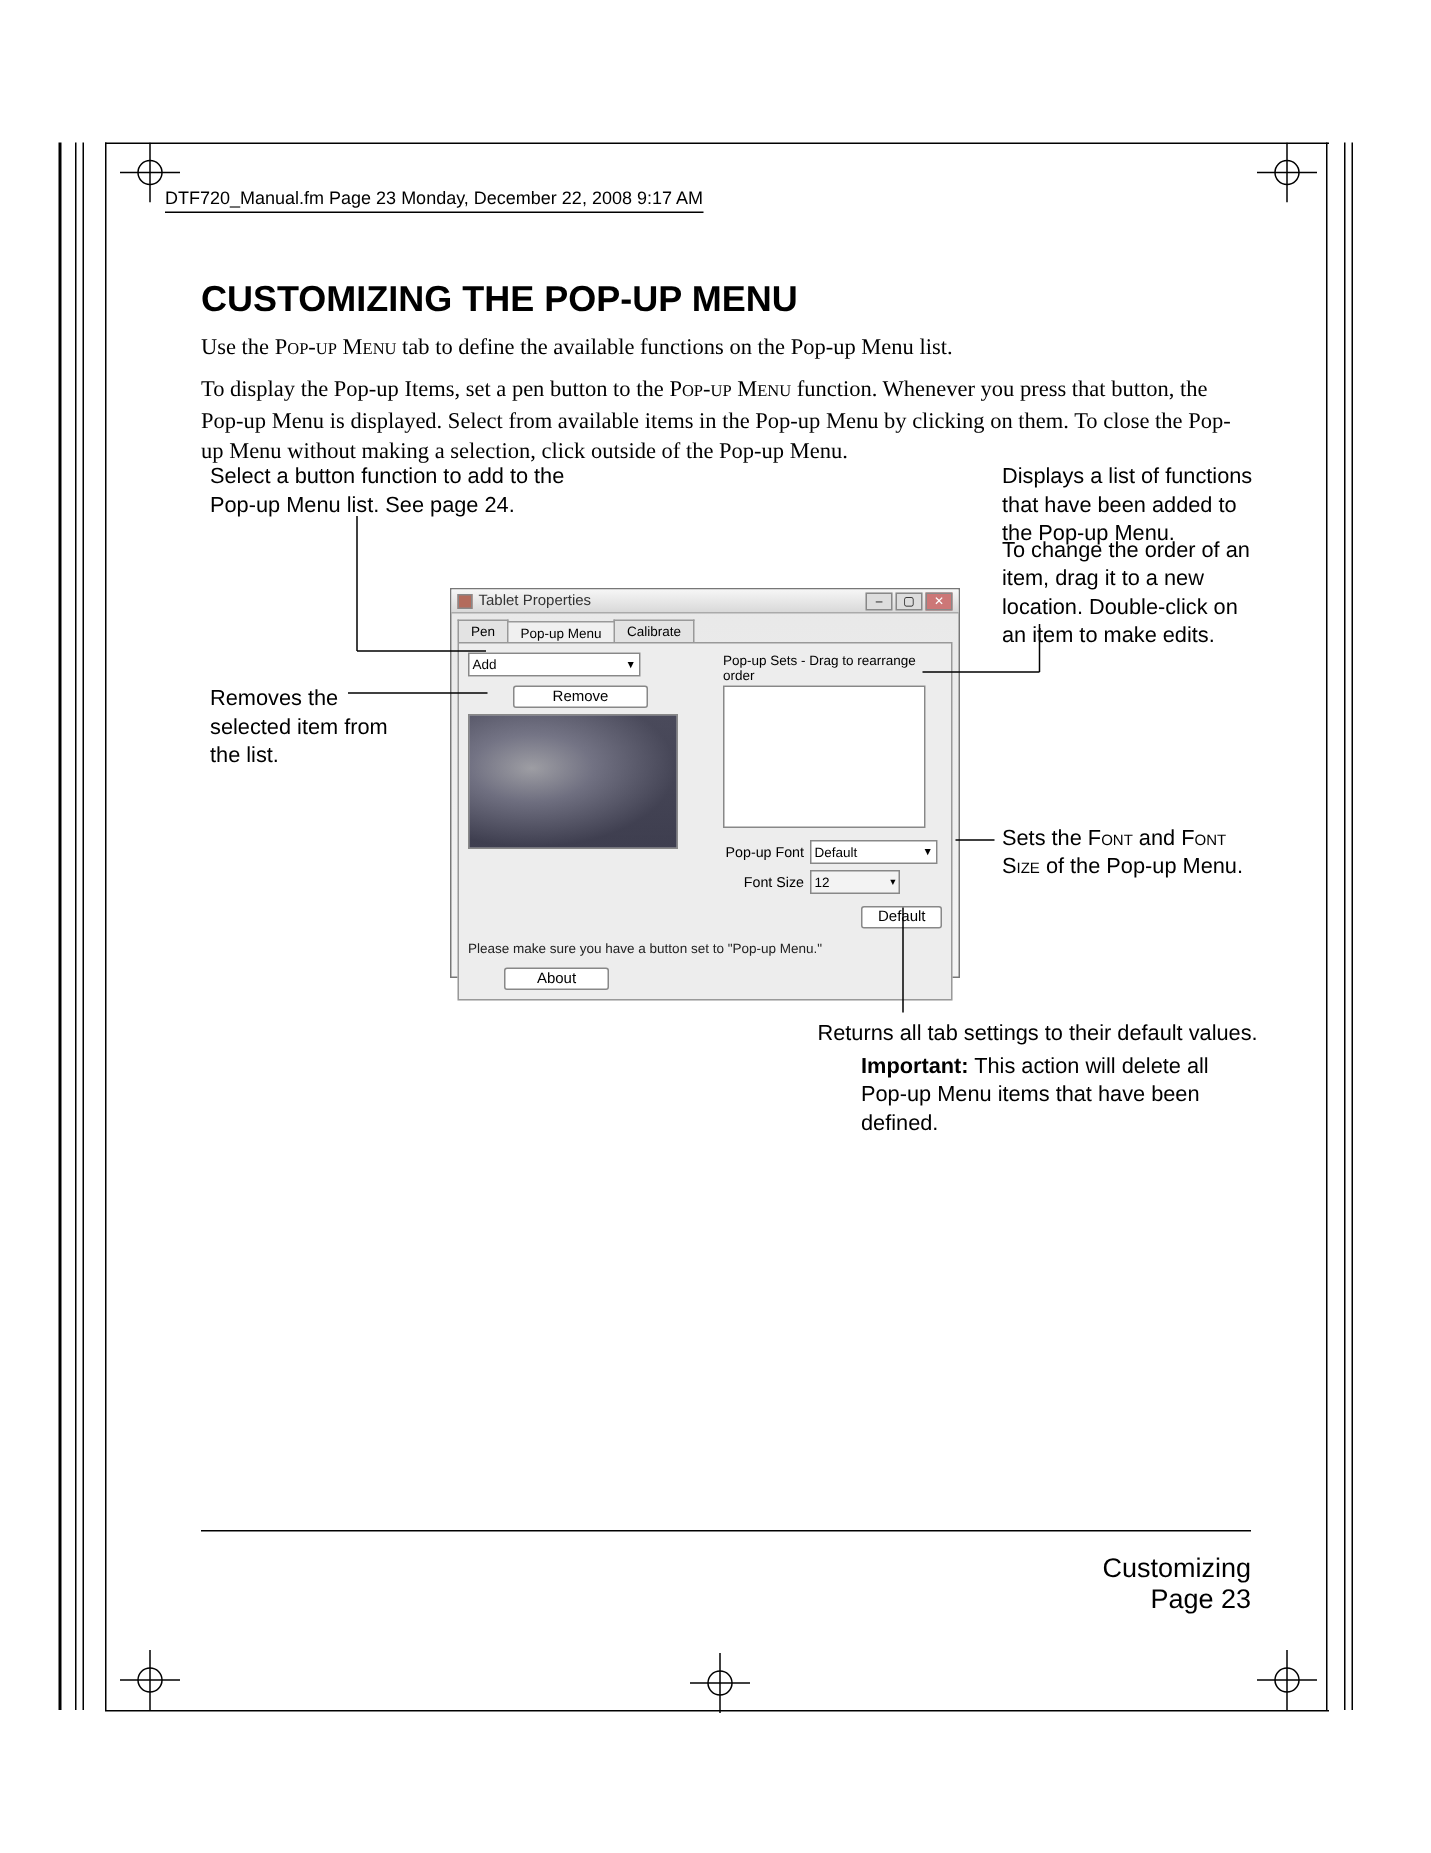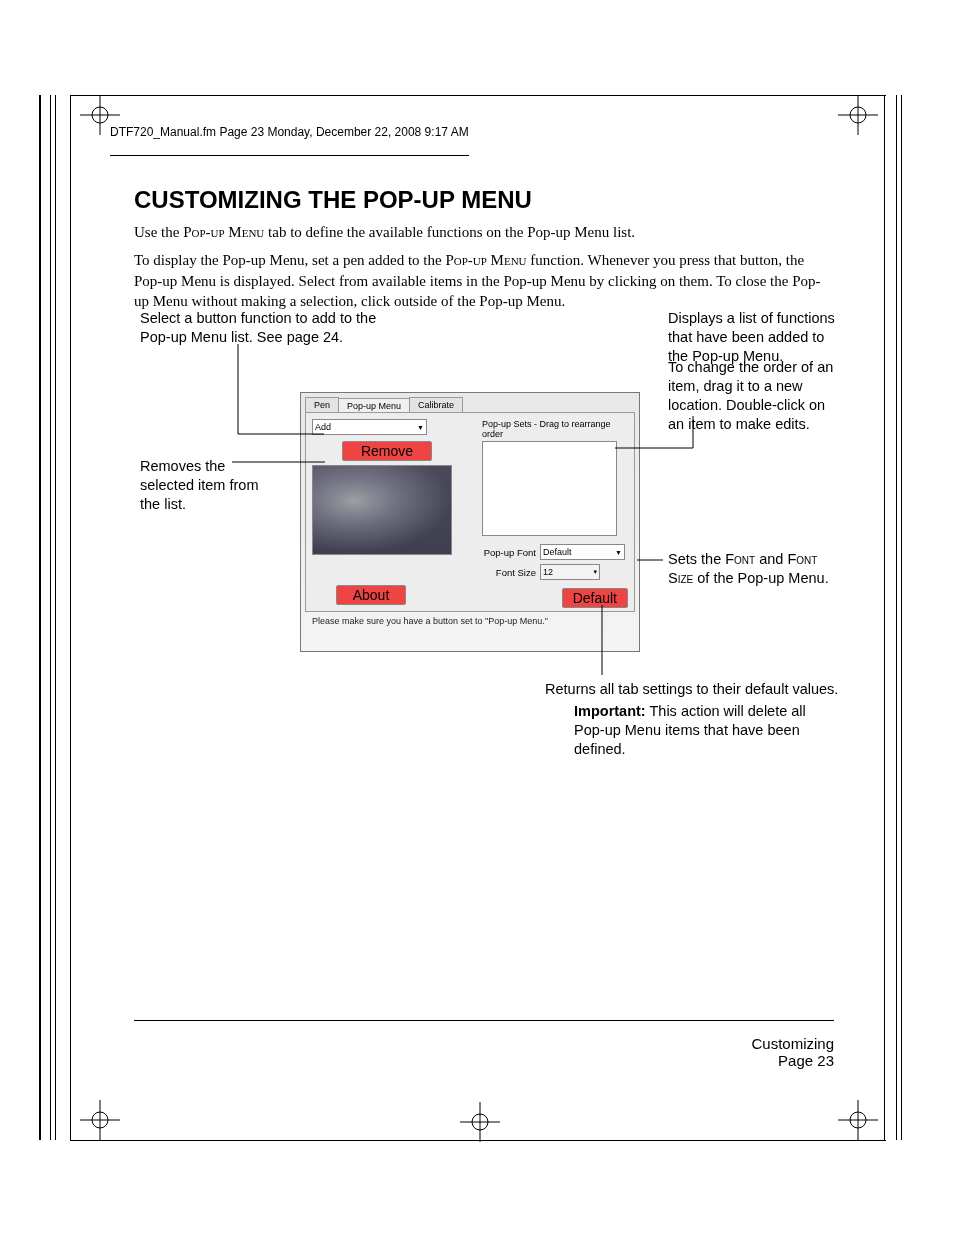--- a/index.html
+++ b/index.html
@@ -57,43 +57,43 @@
   .tbar-icon {
     width: 10px; height: 10px; background: #b36b5c; border:1px solid #888; margin-right:4px;
   }
   .tbar-title { font-size: 10px; color:#333; }
   .wctrls { margin-left:auto; display:flex; }
   .wctrl { width:18px;height:12px;border:1px solid #888;background:#ddd;margin-left:2px;font-size:8px;text-align:center;line-height:10px; }
   .wctrl.close{ background:#c77; color:#fff;}
   .tabs { display:flex; padding:4px 4px 0 4px; font-size:9px; }
   .tab { padding:2px 8px; border:1px solid #999; background:#e3e3e3; margin-right:-1px; border-bottom:none; }
   .tab.active { background:#f0f0f0; position:relative; top:1px; }
-  .tabpanel { border:1px solid #999; margin:0 4px; padding:6px; background:#ededed; height:200px; position:relative; }
+  .tabpanel { border:1px solid #999; margin:0 4px; padding:6px; background:#ededed; height:239px; position:relative; }
   .combo select, .fake-select { font-size:9px; height:16px; border:1px solid #888; background:#fff; padding:0 2px; }
   .fake-select { display:inline-flex; align-items:center; justify-content:space-between; width:110px; }
   .caret { font-size:7px; }
-  .btn { font-size:14px; padding:1px 10px; border:1px solid #888; background:#ef4444; border-radius:2px; }
+  .btn { font-size:10px; padding:1px 10px; border:1px solid #888; background:#ffffff; border-radius:2px; }
   .right-col-label { font-size:9.5px; text-align:right; padding-right:4px; }
   .listbox { width:135px; height:95px; border:1px solid #888; background:#fff; }
   .preview {
     width:140px; height:90px; border:1px solid #888;
     background: linear-gradient(#556,#334);
     position:relative; margin-top:4px;
   }
   .preview::before{
     content:""; position:absolute; inset:0;
     background: radial-gradient(ellipse at 30% 40%, #ccc 0%, #889 30%, #445 70%);
     opacity:.65;
   }
   .hint { font-size:9px; color:#222; margin-top:8px; }
   .footer-line {
     position:absolute; left:134px; top:1020px; width:700px; border-top:1px solid #000;
   }
-  .page-footer { position:absolute; right:120px; top:1035px; font-size:15px; text-align:right; }
-  .header-line { position:absolute; left:110px; top:125px; font-size:12px; border-bottom:1px solid #000; padding-bottom:16px; }
+  .page-footer { position:absolute; right:120px; top:1035px; font-size:18px; text-align:right; }
+  .header-line { position:absolute; left:110px; top:125px; font-size:12px; border-bottom:1px solid #000; padding-bottom:2px; }
   
   .cm { position:absolute; width:40px; height:40px; }
   .cm svg { width:100%; height:100%; }
   
   svg.leaders { position:absolute; left:0; top:0; width:954px; height:1235px; pointer-events:none; }
   svg.leaders line { stroke:#000; stroke-width:1; }
 </style>
 </head>
 <body>
 
@@ -132,37 +132,46 @@
 <div style="position:absolute;left:896px;top:95px;width:6px;height:1045px;border-left:1px solid #000;border-right:1px solid #000"></div>
 <div style="position:absolute;left:70px;top:95px;width:816px;height:1px;background:#000"></div>
 <div style="position:absolute;left:70px;top:1140px;width:816px;height:1px;background:#000"></div>
 
 <div class="page">
   <div class="heading">CUSTOMIZING THE POP-UP MENU</div>
   <p class="para">
     <span>Use the </span><span class="smallcaps">Pop-up Menu</span><span> tab to define the available functions on the Pop-up Menu list.</span>
   </p>
   <p class="para">
-    <span>To display the Pop-up Menu, set a pen added to the </span><span class="smallcaps">Pop-up Menu</span><span> function.  Whenever you press that button, the Pop-up Menu is displayed.  Select from available items in the Pop-up Menu by clicking on them.  To close the Pop-up Menu without making a selection, click outside of the Pop-up Menu.</span>
+    <span>To display the Pop-up Items, set a pen button to the </span><span class="smallcaps">Pop-up Menu</span><span> function.  Whenever you press that button, the Pop-up Menu is displayed.  Select from available items in the Pop-up Menu by clicking on them.  To close the Pop-up Menu without making a selection, click outside of the Pop-up Menu.</span>
   </p>
 </div>
 
 <div class="annot" style="left:140px; top:309px; width:260px">Select a button function to add to the Pop-up Menu list.  See page 24.</div>
 <div class="annot" style="left:140px; top:457px; width:120px">Removes the selected item from the list.</div>
 <div class="annot" style="left:668px; top:309px; width:170px">Displays a list of functions that have been added to the Pop-up Menu.</div>
 <div class="annot" style="left:668px; top:358px; width:170px">To change the order of an item, drag it to a new location.  Double-click on an item to make edits.</div>
 <div class="annot" style="left:668px; top:550px; width:170px">
   <span>Sets the </span><span class="smallcaps">Font</span><span> and </span><span class="smallcaps">Font Size</span><span> of the Pop-up Menu.</span>
 </div>
 <div class="annot" style="left:545px; top:680px; width:300px">Returns all tab settings to their default values.</div>
 <div class="annot" style="left:574px; top:702px; width:265px">
   <span class="bold">Important:</span><span> This action will delete all Pop-up Menu items that have been defined.</span>
 </div>
 
 <div class="win">
+  <div class="tbar">
+    <div class="tbar-icon"></div>
+    <div class="tbar-title">Tablet Properties</div>
+    <div class="wctrls">
+      <div class="wctrl">–</div>
+      <div class="wctrl">▢</div>
+      <div class="wctrl close">✕</div>
+    </div>
+  </div>
   <div class="tabs">
     <div class="tab">Pen</div>
     <div class="tab active">Pop-up Menu</div>
     <div class="tab">Calibrate</div>
   </div>
   <div class="tabpanel">
     <div style="display:flex; gap:20px;">
       <div style="width:150px">
         <div class="fake-select" style="width:115px">
           <span>Add</span>

